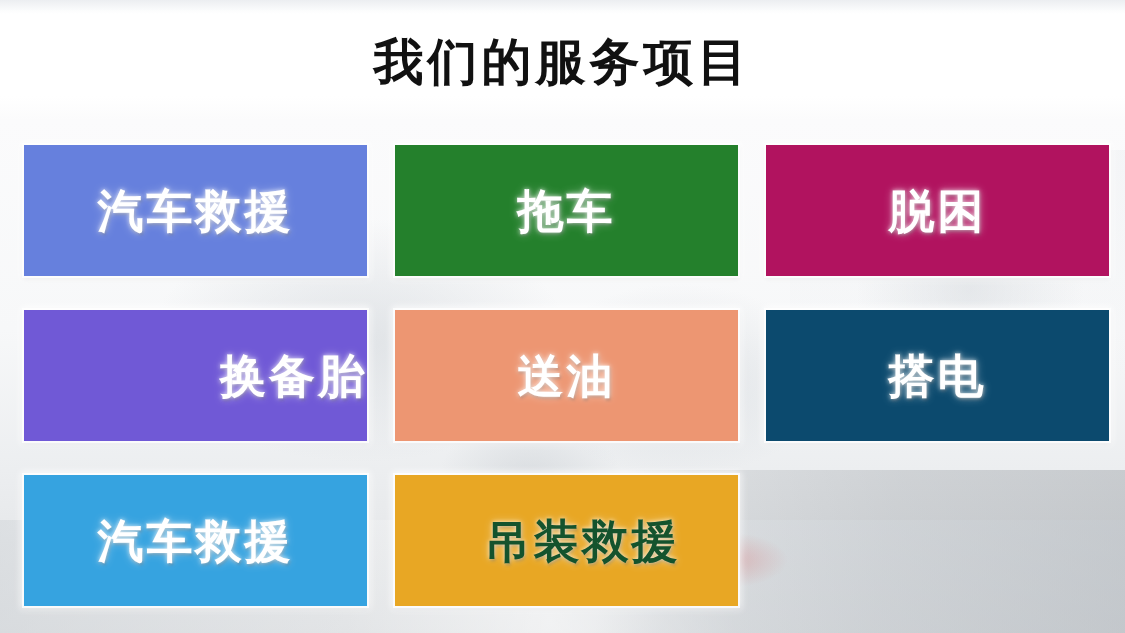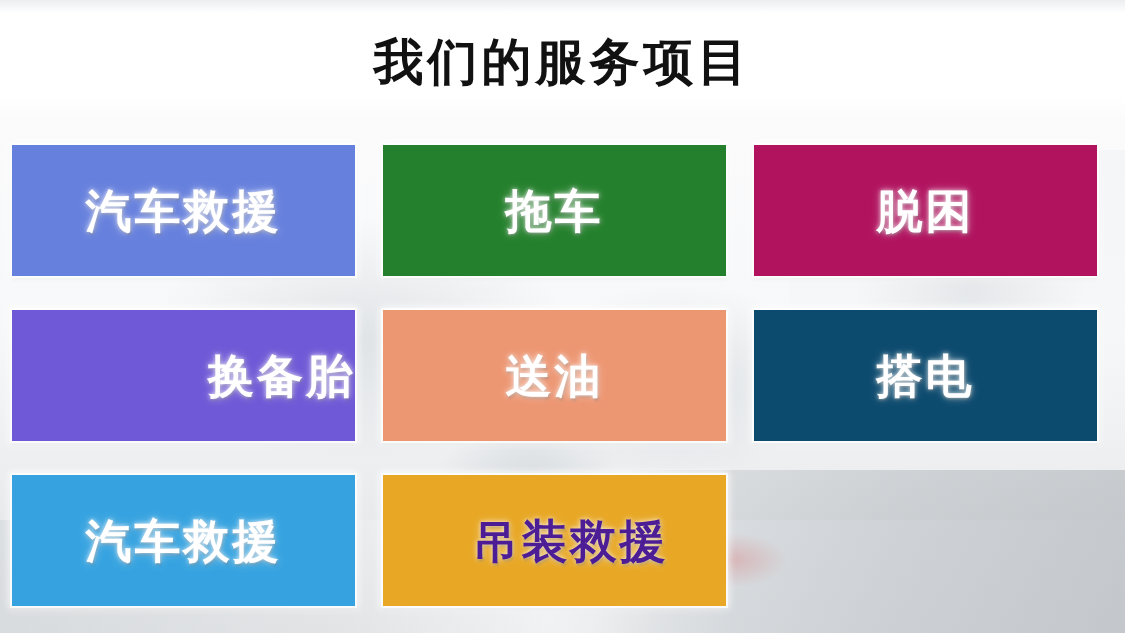--- a/index.html
+++ b/index.html
@@ -84,21 +84,21 @@
     line-height: 80px;
     font-weight: bold;
     color: #111111;
     letter-spacing: 4px;
     white-space: nowrap;
   }
 
   
   .grid {
     position: absolute;
-    left: 12px;
+    left: 24px;
     top: 145px;
     width: 1085px;
     height: 470px;
     z-index: 4;
     display: grid;
     grid-template-columns: repeat(3, 343px);
     grid-template-rows: repeat(3, 131px);
     column-gap: 28px;
     row-gap: 34px;
   }
@@ -169,17 +169,17 @@
 
     <div class="tile" style="background-color: #0c4a6e;">
       <span class="tile-label" style="color: rgb(255, 255, 255);">搭电</span>
     </div>
 
     <div class="tile" style="background-color: rgb(54, 163, 224);">
       <span class="tile-label" style="color: rgb(255, 255, 255);">汽车救援</span>
     </div>
 
     <div class="tile" style="background-color: rgb(232, 167, 36);">
-      <span class="tile-label" style="color: #4c1d95; margin-left: 32px;">吊装救援</span>
+      <span class="tile-label" style="color: #14532d; margin-left: 32px;">吊装救援</span>
     </div>
 
   </div>
 </div>
 
 </body></html>

